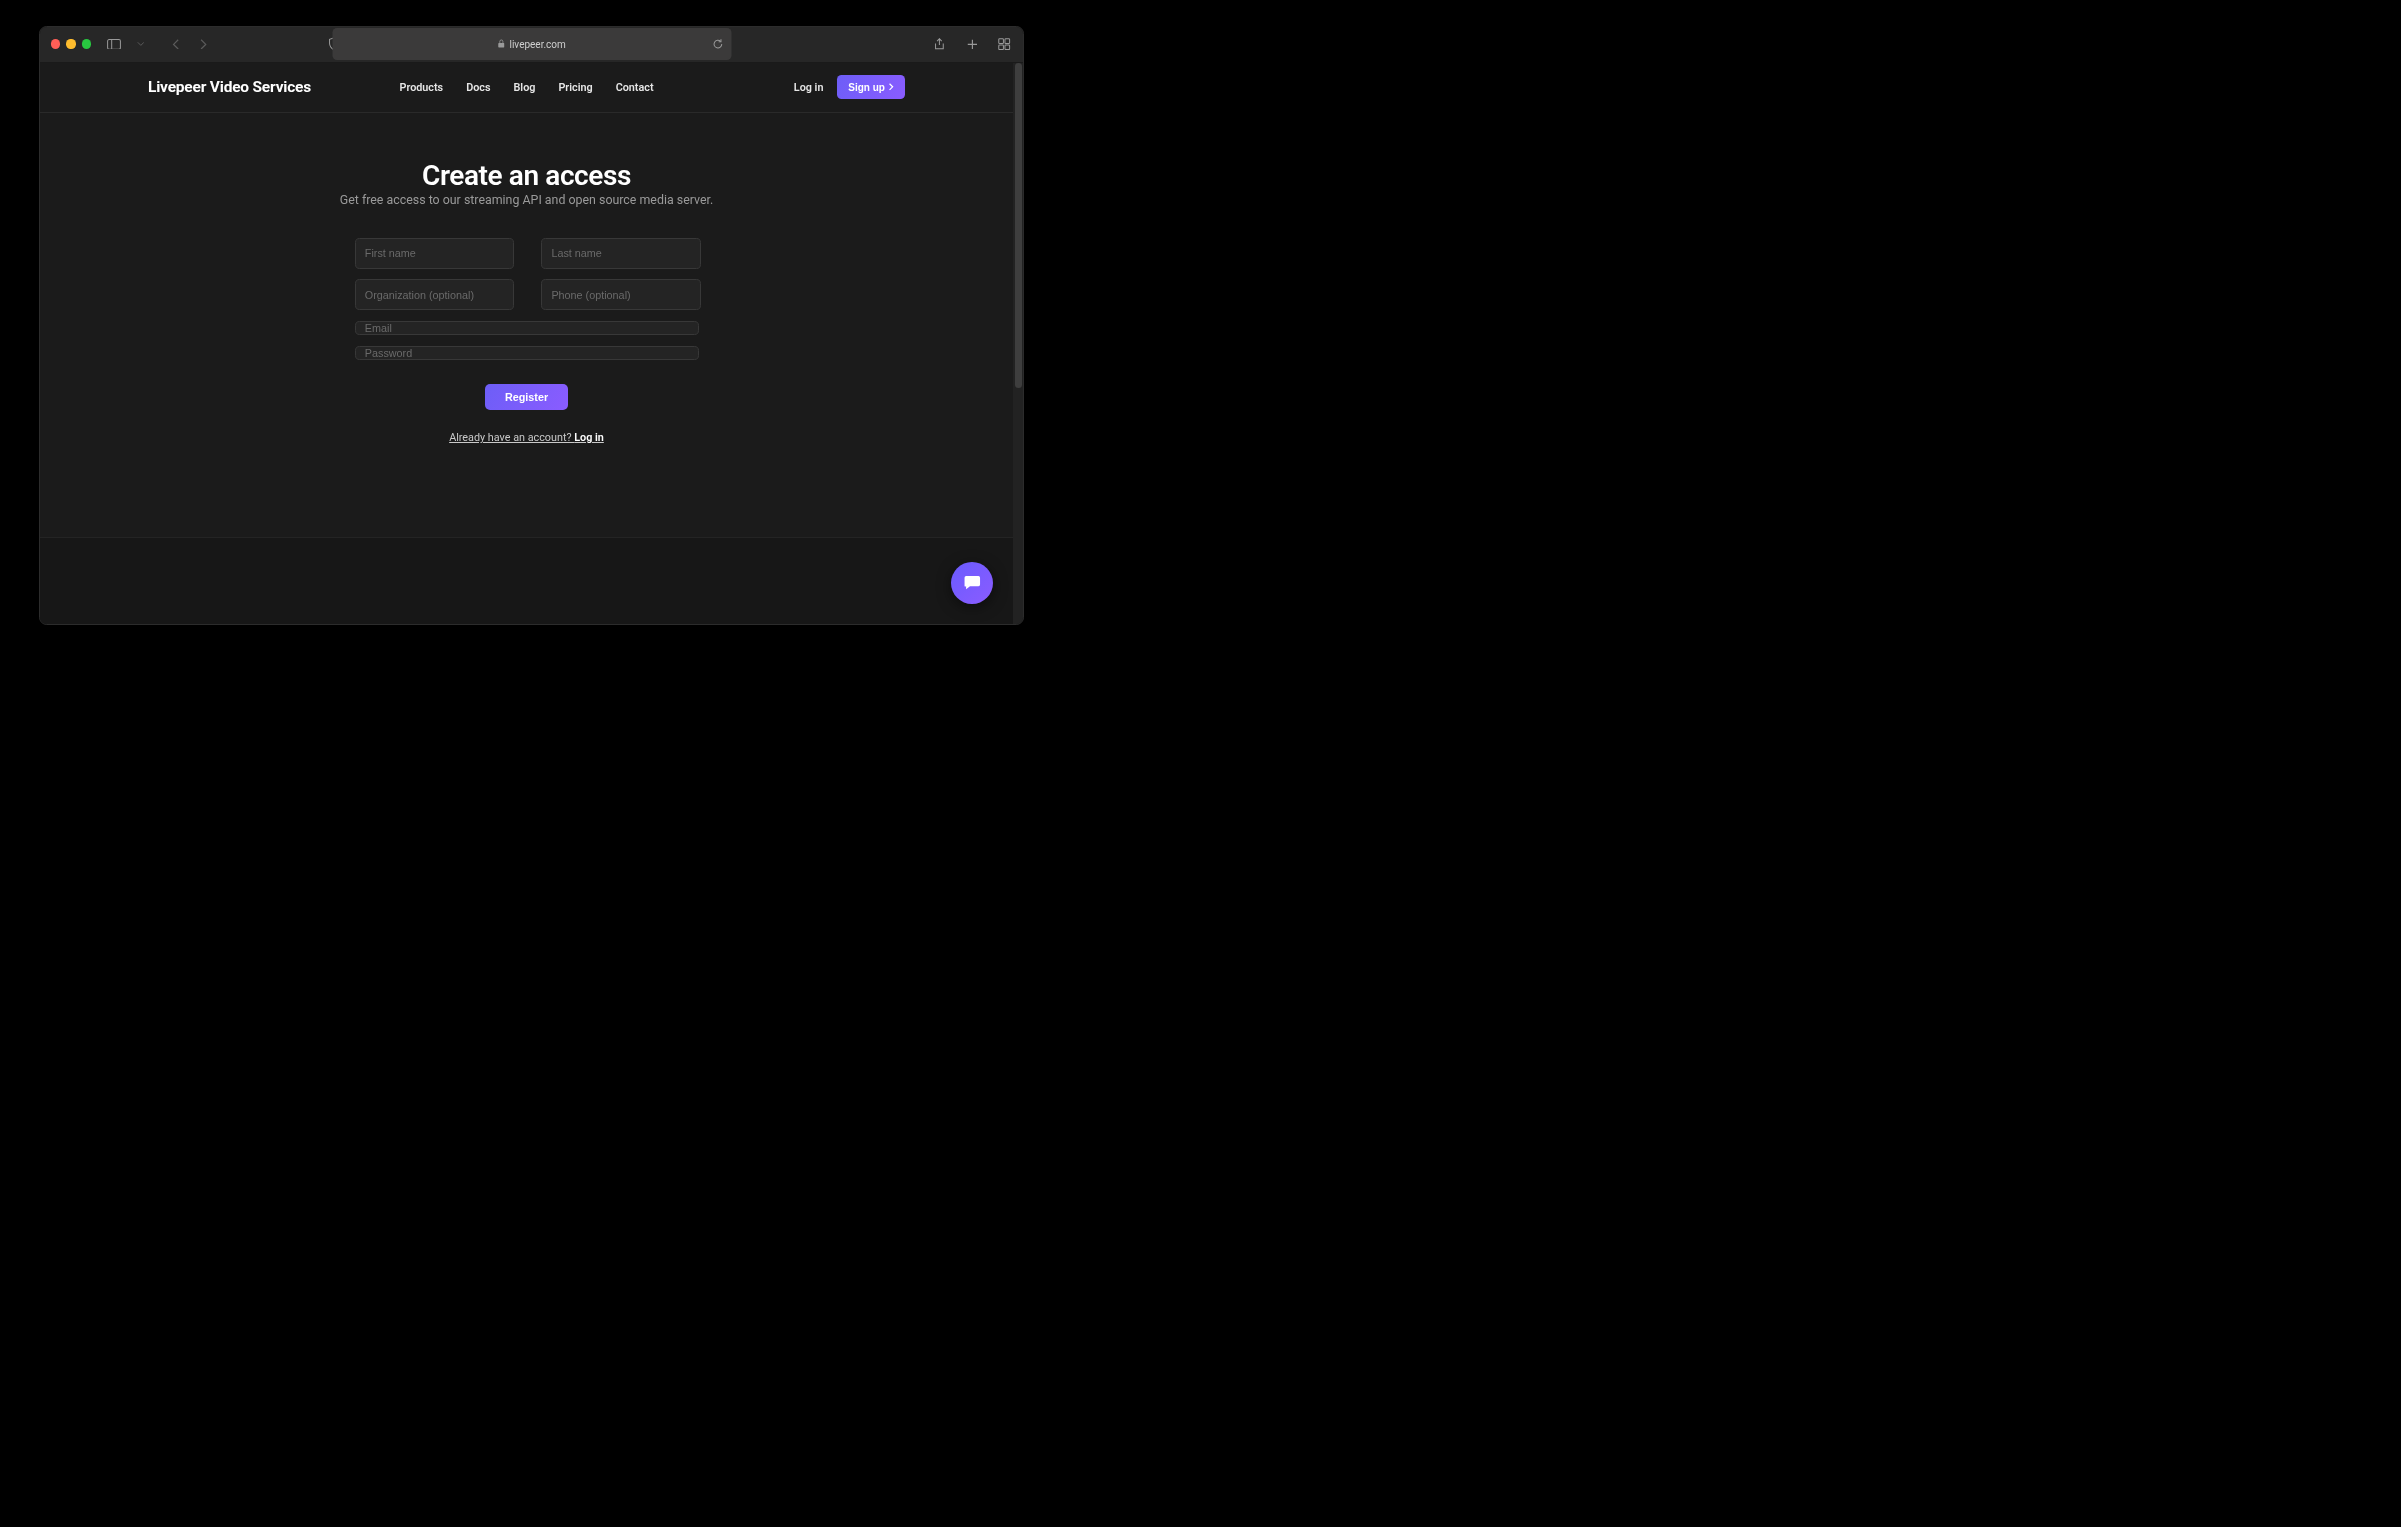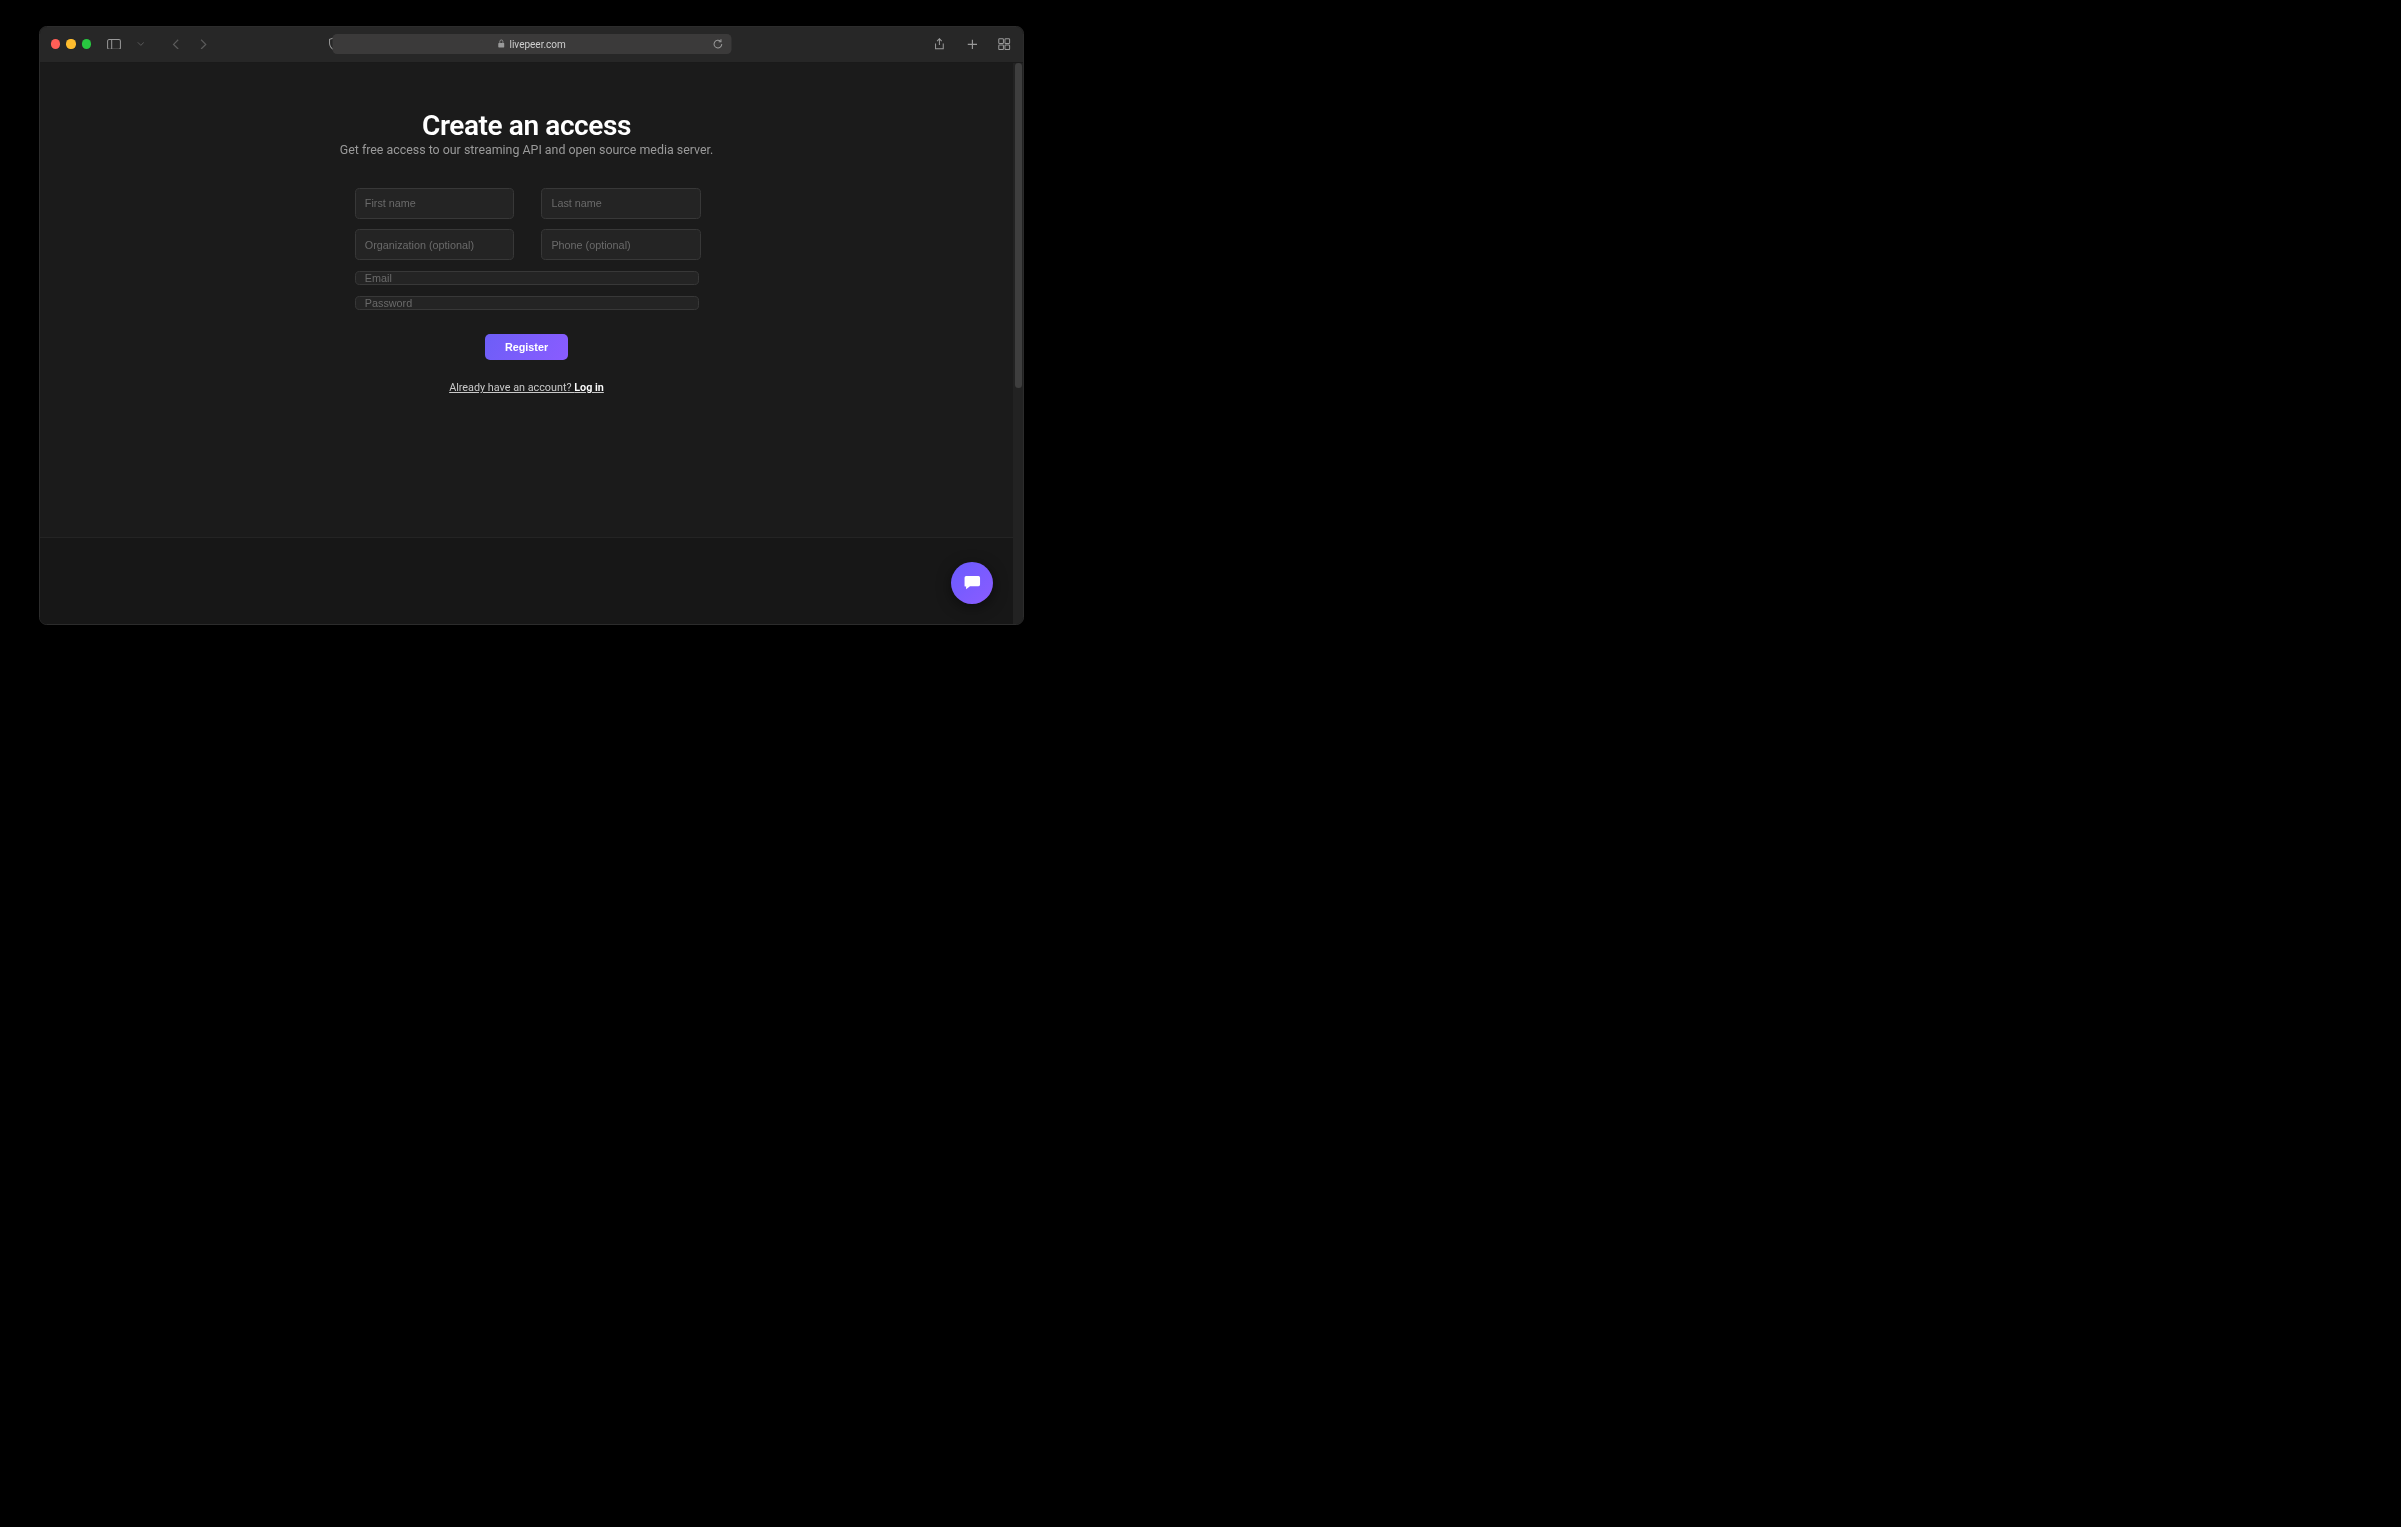--- a/index.html
+++ b/index.html
@@ -11,21 +11,21 @@
   
   .titlebar { height: 36px; display:flex; align-items:center; padding:0 10.8px; background: #272727; border-bottom:0.8px solid #1a1a1a; position:relative; }
   .traffic { display:flex; gap:6.2px; }
   .tl { width:9.3px; height:9.3px; border-radius:50%; }
   .tl.red { background:#ff5f57; }
   .tl.yel { background:#febc2e; }
   .tl.grn { background:#28c840; }
   .tb-group-left { display:flex; align-items:center; gap:10.8px; margin-left:15.5px; }
   .tb-icon { color:#9a9a9a; display:flex; align-items:center; justify-content:center; width:15.5px; height:15.5px; }
   .tb-icon.dim { color:#5a5a5a; }
-  .url-field { position:absolute; left:50%; transform:translateX(-50%); width:399px; height:20px; background:#3b3a3a; border-radius:4.6px; display:flex; align-items:center; justify-content:center; color:#cfcfcf; font-size:10px; }
+  .url-field { position:absolute; left:50%; transform:translateX(-50%); width:399px; height:32px; background:#3b3a3a; border-radius:4.6px; display:flex; align-items:center; justify-content:center; color:#cfcfcf; font-size:10px; }
   .url-field .lock { margin-right:4.6px; font-size:8.5px; color:#9a9a9a; }
   .url-right { position:absolute; right:7.7px; top:50%; transform:translateY(-50%); color:#9a9a9a; }
   .tb-group-right { margin-left:auto; display:flex; align-items:center; gap:17px; color:#9a9a9a; }
   .shield-group { display:flex; align-items:center; gap:12.4px; margin-left:116px; color:#9a9a9a; }
 
   
   .page { position:absolute; top:36px; left:0; right:10px; bottom:0; background:#1b1b1b; overflow:hidden; }
   .scrollbar { position:absolute; right:0; top:36px; bottom:0; width:10px; background:#222; }
   .scrollbar-thumb { position:absolute; top:0; left:1.5px; width:7px; height:325px; background:#3e3e3e; border-radius:3.9px; }
 
@@ -141,20 +141,41 @@
               <rect x="1" y="1" width="6" height="6" rx="1"></rect>
               <rect x="9" y="1" width="6" height="6" rx="1"></rect>
               <rect x="1" y="9" width="6" height="6" rx="1"></rect>
               <rect x="9" y="9" width="6" height="6" rx="1"></rect>
             </svg>
         </span>
       </div>
     </div>
 
     <div class="page">
+      <div class="header">
+        <div class="brand">Livepeer Video Services</div>
+        <div class="nav">
+          <a>Products</a>
+          <a>Docs</a>
+          <a>Blog</a>
+          <a>Pricing</a>
+          <a>Contact</a>
+        </div>
+        <div class="header-right">
+          <span class="login-link">Log in</span>
+          <button class="signup-btn">
+            <span>Sign up</span>
+            <span class="arr">
+              <svg width="6.2" height="7.7" viewBox="0 0 8 10" fill="none" stroke="currentColor" stroke-width="1.6">
+                  <polyline points="2,1 6,5 2,9"></polyline>
+                </svg>
+            </span>
+          </button>
+        </div>
+      </div>
 
       <div class="content">
         <h1 class="h1">Create an access</h1>
         <p class="sub">Get free access to our streaming API and open source media server.</p>
 
         <div class="form">
           <div class="row">
             <input class="input" placeholder="First name" style="">
             <input class="input" placeholder="Last name" style="">
           </div>

